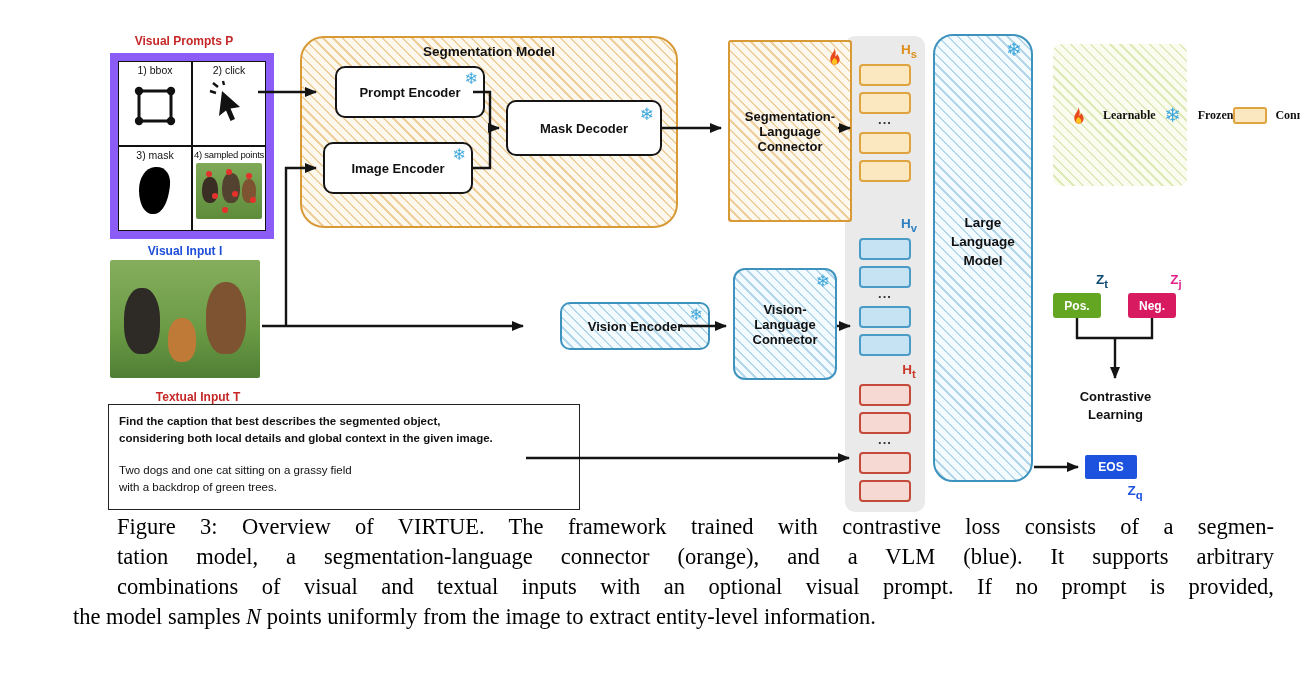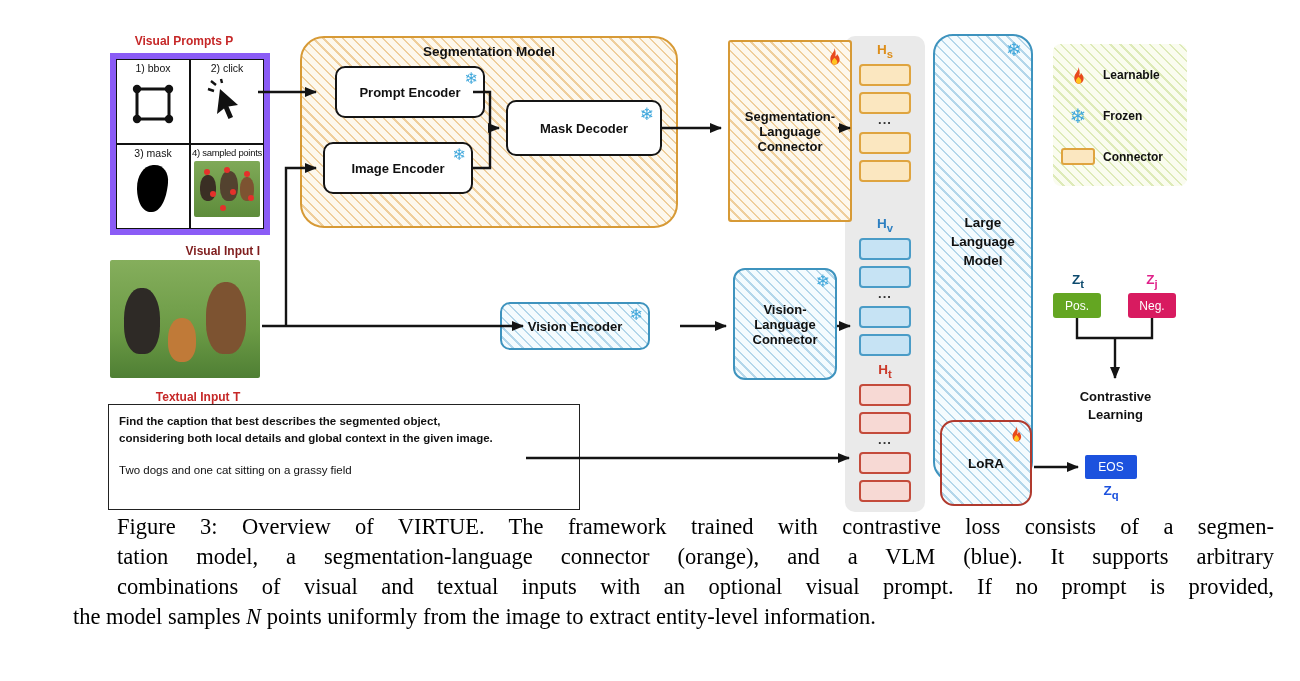--- a/index.html
+++ b/index.html
@@ -2,21 +2,21 @@
 <html><head>
 <meta charset="utf-8">
 <style>
   * { box-sizing: border-box; margin: 0; padding: 0; }
   html, body { background: #fff; }
   body { font-family: "Liberation Sans", sans-serif; color: #111; }
   .page { position: relative; width: 1300px; height: 681px; background: #fff; overflow: hidden; }
 
   .sec-title { position: absolute; font-size: 12px; font-weight: bold; text-align: center; z-index: 3; }
   .t-red  { color: #C62828; }
-  .t-blue { color: #7f1d1d; text-align: right; }
+  .t-blue { color: #1d4ed8; }
 
   svg.arrows { position: absolute; left: 0; top: 0; z-index: 4; pointer-events: none; }
   .arrow { stroke: #141414; stroke-width: 2.4; fill: none; marker-end: url(#ah); }
   .wire  { stroke: #141414; stroke-width: 2.4; fill: none; }
 
   .hatch-orange { background-color: #FDF8ED;
     background-image: repeating-linear-gradient(45deg, rgba(225,165,75,.5) 0 1.6px, transparent 1.6px 7px);
     border: 2.5px solid #D79A36; }
   .hatch-blue { background-color: #F4FBFE;
     background-image: repeating-linear-gradient(45deg, rgba(100,170,210,.45) 0 1.6px, transparent 1.6px 7px);
@@ -24,30 +24,30 @@
   .hatch-green { background-color: #FAFCEF;
     background-image: repeating-linear-gradient(45deg, rgba(175,205,95,.38) 0 1.6px, transparent 1.6px 7px); }
 
   .node { position: absolute; background: #fff; border: 2.2px solid #151515; border-radius: 10px;
     display: flex; align-items: center; justify-content: center; font-weight: bold; font-size: 13px; z-index: 3; }
   .conn { position: absolute; display: flex; align-items: center; justify-content: center; text-align: center;
     font-weight: bold; font-size: 13px; z-index: 2; }
   .snow { position: absolute; color: #41A8DC; line-height: 1; z-index: 5; font-weight: normal; }
 
   .gray-col { position: absolute; background: #EAEAEA; border-radius: 10px; z-index: 1; }
-  .col-label { position: absolute; width: 80px; text-align: center; font-weight: bold; font-size: 13.5px; z-index: 2; }
+  .col-label { position: absolute; width: 80px; text-align: center; font-weight: bold; font-size: 13.5px; z-index: 2; margin-left: 24px; }
   .emb { position: absolute; width: 52px; height: 22px; border-radius: 4px; border: 2px solid; z-index: 2; }
   .emb-s { background: #FBE7C0; border-color: #DFA43F; }
   .emb-v { background: #C6E3F4; border-color: #4A9CC7; }
   .emb-t { background: #F7D9D4; border-color: #C44B3B; }
   .dots { position: absolute; width: 80px; text-align: center; font-weight: bold; font-size: 13px; color: #333;
     z-index: 2; letter-spacing: 1px; }
 
   .grid { position: absolute; display: grid; grid-template-columns: 74px 74px; grid-template-rows: 85px 85px;
-    border: 6px solid #8b5cf6; background: #fff; z-index: 2; }
+    border: 8px solid #8b5cf6; background: #fff; z-index: 2; }
   .cell { border: 1px solid #111; display: flex; flex-direction: column; align-items: center; padding-top: 2px;
     overflow: hidden; background: #fff; }
   .cell-label { font-size: 10.5px; color: #111; white-space: nowrap; }
 
   .mini-photo { position: relative; width: 66px; height: 56px; margin-top: 3px; border-radius: 2px;
     background: linear-gradient(#7FA957, #5E8C3B); }
   .pt { position: absolute; width: 6px; height: 6px; border-radius: 50%; background: #E4312B; }
   .blob { position: absolute; display: block; border-radius: 46% 46% 42% 42%; }
 
   .photo { position: absolute; z-index: 2; border-radius: 2px;
@@ -56,31 +56,31 @@
   .textbox { position: absolute; background: #fff; border: 1.5px solid #222; padding: 8px 10px; z-index: 2; }
   .tb-bold { font-weight: bold; font-size: 11.5px; line-height: 1.5; }
   .tb-reg  { font-size: 11.5px; line-height: 1.5; }
   .tb-gap  { height: 14px; }
 
   .lora { position: absolute; border: 2.6px solid #B03A2E; border-radius: 14px; z-index: 3;
     background-color: #F4FBFE;
     background-image: repeating-linear-gradient(45deg, rgba(100,170,210,.45) 0 1.6px, transparent 1.6px 7px);
     display: flex; align-items: center; justify-content: center; font-weight: bold; font-size: 13.5px; }
 
-  .legend { position: absolute; border-radius: 8px; z-index: 2; display: flex; flex-direction: column;
-    justify-content: space-around; padding: 10px 8px; }
+  .legend { position: absolute; border-radius: 8px; z-index: 2; display: flex; flex-direction: row;
+    justify-content: space-around; padding: 10px 8px; font-family: Liberation Serif, serif; }
   .lg-row { display: flex; align-items: center; gap: 8px; }
   .lg-ic  { width: 34px; display: flex; justify-content: center; align-items: center; }
   .lg-txt { font-weight: bold; font-size: 12px; }
   .snow-inline { color: #41A8DC; font-size: 20px; line-height: 1; }
   .chip { width: 36px; height: 17px; border: 2px solid #DFA43F; background: #FBE7C0; border-radius: 3px;
     display: inline-block; }
 
   .tag { position: absolute; display: flex; align-items: center; justify-content: center; color: #fff;
-    font-weight: normal; font-size: 12px; border-radius: 3px; z-index: 3; }
+    font-weight: bold; font-size: 12px; border-radius: 3px; z-index: 3; }
 
   .flame { display: block; }
 
   .cap { position: absolute; left: 73px; width: 1157px; font-family: "Liberation Serif", serif;
     font-size: 22.5px; color: #000; }
   .cap-j { text-align: justify; text-align-last: justify; margin-left: 44px; }
 </style>
 </head>
 <body>
 
@@ -155,20 +155,21 @@
     <i class="blob" style="left:96px; top:22px; width:40px; height:72px; background:#7D5331;"></i>
     <i class="blob" style="left:58px; top:58px; width:28px; height:44px; background:#C07A38;"></i>
   </div>
 
   <div class="sec-title t-red" style="left:108px; top:390px; width:180px;">Textual Input T</div>
   <div class="textbox" style="left:108px; top:404px; width:472px; height:106px;">
     <div class="tb-bold">Find the caption that best describes the segmented object,</div>
     <div class="tb-bold">considering both local details and global context in the given image.</div>
     <div class="tb-gap"></div>
     <div class="tb-reg">Two dogs and one cat sitting on a grassy field</div>
+    <div class="tb-reg">with a backdrop of green trees.</div>
   </div>
 
   <div class="hatch-orange" style="position:absolute; left:300px; top:36px; width:378px; height:192px; border-radius:24px; z-index:1;"></div>
   <div class="sec-title" style="left:300px; top:44px; width:378px; font-size:13.5px; color:#111;">Segmentation Model</div>
 
   <div class="node" style="left:323px; top:66px; width:150px; height:52px;margin-left:12px;">
     <span>Prompt Encoder</span>
     <span class="snow" style="right:5px; top:3px; font-size:16px;">❄</span>
   </div>
   <div class="node" style="left:323px; top:142px; width:150px; height:52px;">
@@ -181,21 +182,21 @@
   </div>
 
   <div class="conn hatch-orange" style="left:728px; top:40px; width:124px; height:182px; border-radius:3px;">
     <span style="padding:0 8px;">Segmentation-Language Connector</span>
     <svg class="flame" style="position:absolute; right:4px; top:4px; width:24px; height:20px;" viewBox="0 0 24 19">
       <path d="M12 1.2 C13.9 5 8.3 7.3 8.3 12.3 C8.3 15.7 10.1 18.2 12.5 18.2 C15.6 18.2 17.6 15.8 17.6 13 C17.6 11 16.6 9.4 15.1 7.5 C14.7 9.3 13.3 10.1 13.3 10.1 C14.2 6.5 13.5 3.5 12 1.2 Z" fill="#E8491D"></path>
       <path d="M12.7 18.2 C11 18.2 9.9 16.9 9.9 15.3 C9.9 13.6 11.3 12.5 12.5 11.2 C13.7 12.5 15.3 13.7 15.3 15.4 C15.3 16.9 14.2 18.2 12.7 18.2 Z" fill="#FFC31F"></path>
     </svg>
   </div>
 
-  <div class="conn hatch-blue" style="left:500px; top:302px; width:150px; height:48px; border-radius:10px;">
+  <div class="conn hatch-blue" style="left:560px; top:302px; width:150px; height:48px; border-radius:10px;">
     <span>Vision Encoder</span>
     <span class="snow" style="right:5px; top:3px; font-size:16px;">❄</span>
   </div>
   <div class="conn hatch-blue" style="left:733px; top:268px; width:104px; height:112px; border-radius:12px;">
     <span style="padding:0 19px;">Vision-Language Connector</span>
     <span class="snow" style="right:5px; top:3px; font-size:17px;">❄</span>
   </div>
 
   <div class="gray-col" style="left:845px; top:36px; width:80px; height:476px;"></div>
 
@@ -217,27 +218,20 @@
   <div class="emb emb-t" style="left:859px; top:384px;"></div>
   <div class="emb emb-t" style="left:859px; top:412px;"></div>
   <div class="dots" style="left:845px; top:432px;">...</div>
   <div class="emb emb-t" style="left:859px; top:452px;"></div>
   <div class="emb emb-t" style="left:859px; top:480px;"></div>
 
   <div class="hatch-blue" style="position:absolute; left:933px; top:34px; width:100px; height:448px; border-radius:20px; z-index:1;"></div>
   <span class="snow" style="left:1006px; top:40px; font-size:19px;">❄</span>
   <div class="sec-title" style="left:933px; top:214px; width:100px; font-size:13.5px; color:#111; line-height:1.4; padding:0 14px;">Large Language Model</div>
 
-  <div class="lora" style="left:940px; top:420px; width:92px; height:86px;">
-    <span>LoRA</span>
-    <svg class="flame" style="position:absolute; right:3px; top:2px; width:22px; height:19px;" viewBox="0 0 24 19">
-      <path d="M12 1.2 C13.9 5 8.3 7.3 8.3 12.3 C8.3 15.7 10.1 18.2 12.5 18.2 C15.6 18.2 17.6 15.8 17.6 13 C17.6 11 16.6 9.4 15.1 7.5 C14.7 9.3 13.3 10.1 13.3 10.1 C14.2 6.5 13.5 3.5 12 1.2 Z" fill="#E8491D"></path>
-      <path d="M12.7 18.2 C11 18.2 9.9 16.9 9.9 15.3 C9.9 13.6 11.3 12.5 12.5 11.2 C13.7 12.5 15.3 13.7 15.3 15.4 C15.3 16.9 14.2 18.2 12.7 18.2 Z" fill="#FFC31F"></path>
-    </svg>
-  </div>
 
   <div class="legend hatch-green" style="left:1053px; top:44px; width:134px; height:142px;">
     <div class="lg-row">
       <span class="lg-ic">
         <svg class="flame" style="width:24px; height:20px;" viewBox="0 0 24 19">
           <path d="M12 1.2 C13.9 5 8.3 7.3 8.3 12.3 C8.3 15.7 10.1 18.2 12.5 18.2 C15.6 18.2 17.6 15.8 17.6 13 C17.6 11 16.6 9.4 15.1 7.5 C14.7 9.3 13.3 10.1 13.3 10.1 C14.2 6.5 13.5 3.5 12 1.2 Z" fill="#E8491D"></path>
           <path d="M12.7 18.2 C11 18.2 9.9 16.9 9.9 15.3 C9.9 13.6 11.3 12.5 12.5 11.2 C13.7 12.5 15.3 13.7 15.3 15.4 C15.3 16.9 14.2 18.2 12.7 18.2 Z" fill="#FFC31F"></path>
         </svg>
       </span>
       <span class="lg-txt">Learnable</span>

